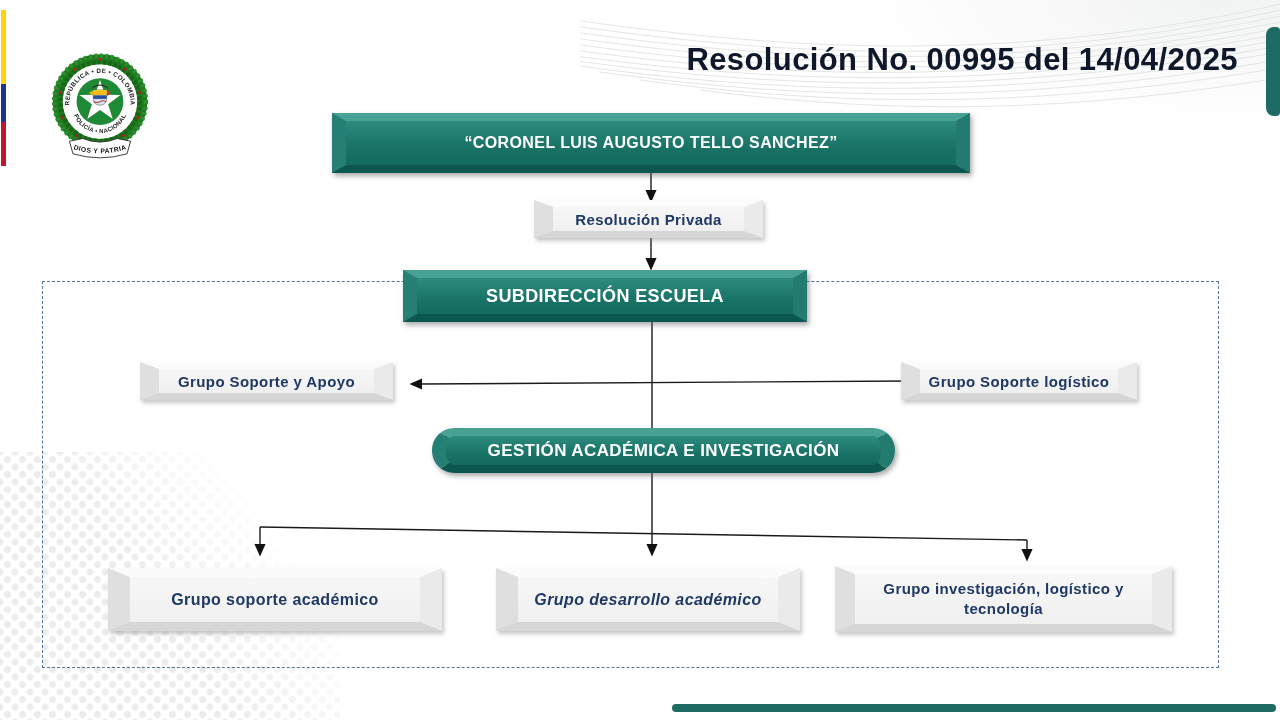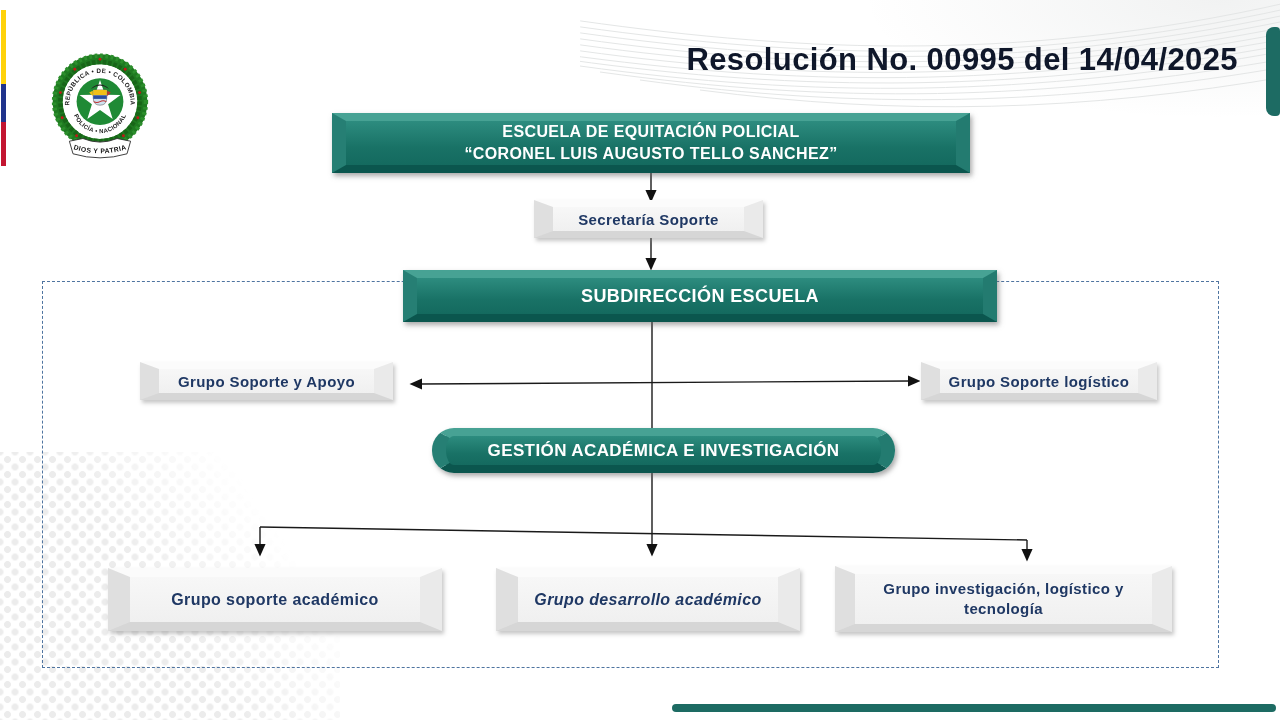--- a/index.html
+++ b/index.html
@@ -73,23 +73,23 @@
     border-width:7px 19px;
     border-top-color:#fbfbfb;
     border-left-color:#dfdfdf;
     border-right-color:#eaeaea;
     border-bottom-color:#d6d6d6;
     color:#1f3864;
     box-shadow:2px 3px 4px rgba(130,130,130,.45);
   }
   #node-root{left:332px;top:113px;width:638px;height:60px;font-size:16px;line-height:1.4;}
   #node-secretaria{left:534px;top:200px;width:229px;height:38px;font-size:15px;}
-  #node-subdireccion{left:403px;top:270px;width:594px;height:52px;font-size:18px;}
+  #node-subdireccion{left:403px;top:270px;width:404px;height:52px;font-size:18px;}
   #node-soporte-apoyo{left:140px;top:362px;width:253px;height:38px;font-size:15px;text-align:right;}
-  #node-soporte-logistico{left:921px;top:362px;width:236px;height:38px;font-size:15px;}
+  #node-soporte-logistico{left:901px;top:362px;width:236px;height:38px;font-size:15px;}
   #node-gestion{left:432px;top:428px;width:463px;height:45px;font-size:17px;border-radius:22px;}
   #node-soporte-academico{left:108px;top:568px;width:334px;height:63px;font-size:16px;border-width:9px 22px;}
   #node-desarrollo-academico{left:496px;top:568px;width:304px;height:63px;font-size:16px;border-width:9px 22px;font-style:italic;}
   #node-investigacion{left:835px;top:566px;width:337px;height:66px;font-size:15px;line-height:1.35;border-width:8px 20px;}
 
   
   #logo{left:46px;top:42px;width:108px;height:130px;z-index:6;}
 </style>
 </head>
 <body>
@@ -185,27 +185,26 @@
     <path d="M652,473 L652,546" marker-end="url(#ah)"></path>
     <path d="M260,527 L1027,540"></path>
     <path d="M260,527 L260,546" marker-end="url(#ah)"></path>
     <path d="M1027,540 L1027,551" marker-end="url(#ah)"></path>
     <path d="M420,384 L910,381" marker-start="url(#ah)" marker-end="url(#ah)"></path>
   </g>
 </svg>
 
 <div class="abs node node-teal" id="node-root">
   <div>
-    <div>ESCUELA DE EQUITACIÓN POLICIAL</div>
     <div>“CORONEL LUIS AUGUSTO TELLO SANCHEZ”</div>
   </div>
 </div>
 
 <div class="abs node node-gray" id="node-secretaria">
-  <span>Secretaría Soporte</span>
+  <span>Resolución Privada</span>
 </div>
 
 <div class="abs node node-teal" id="node-subdireccion">
   <span>SUBDIRECCIÓN ESCUELA</span>
 </div>
 
 <div class="abs node node-gray" id="node-soporte-apoyo">
   <span>Grupo Soporte y Apoyo</span>
 </div>
 

